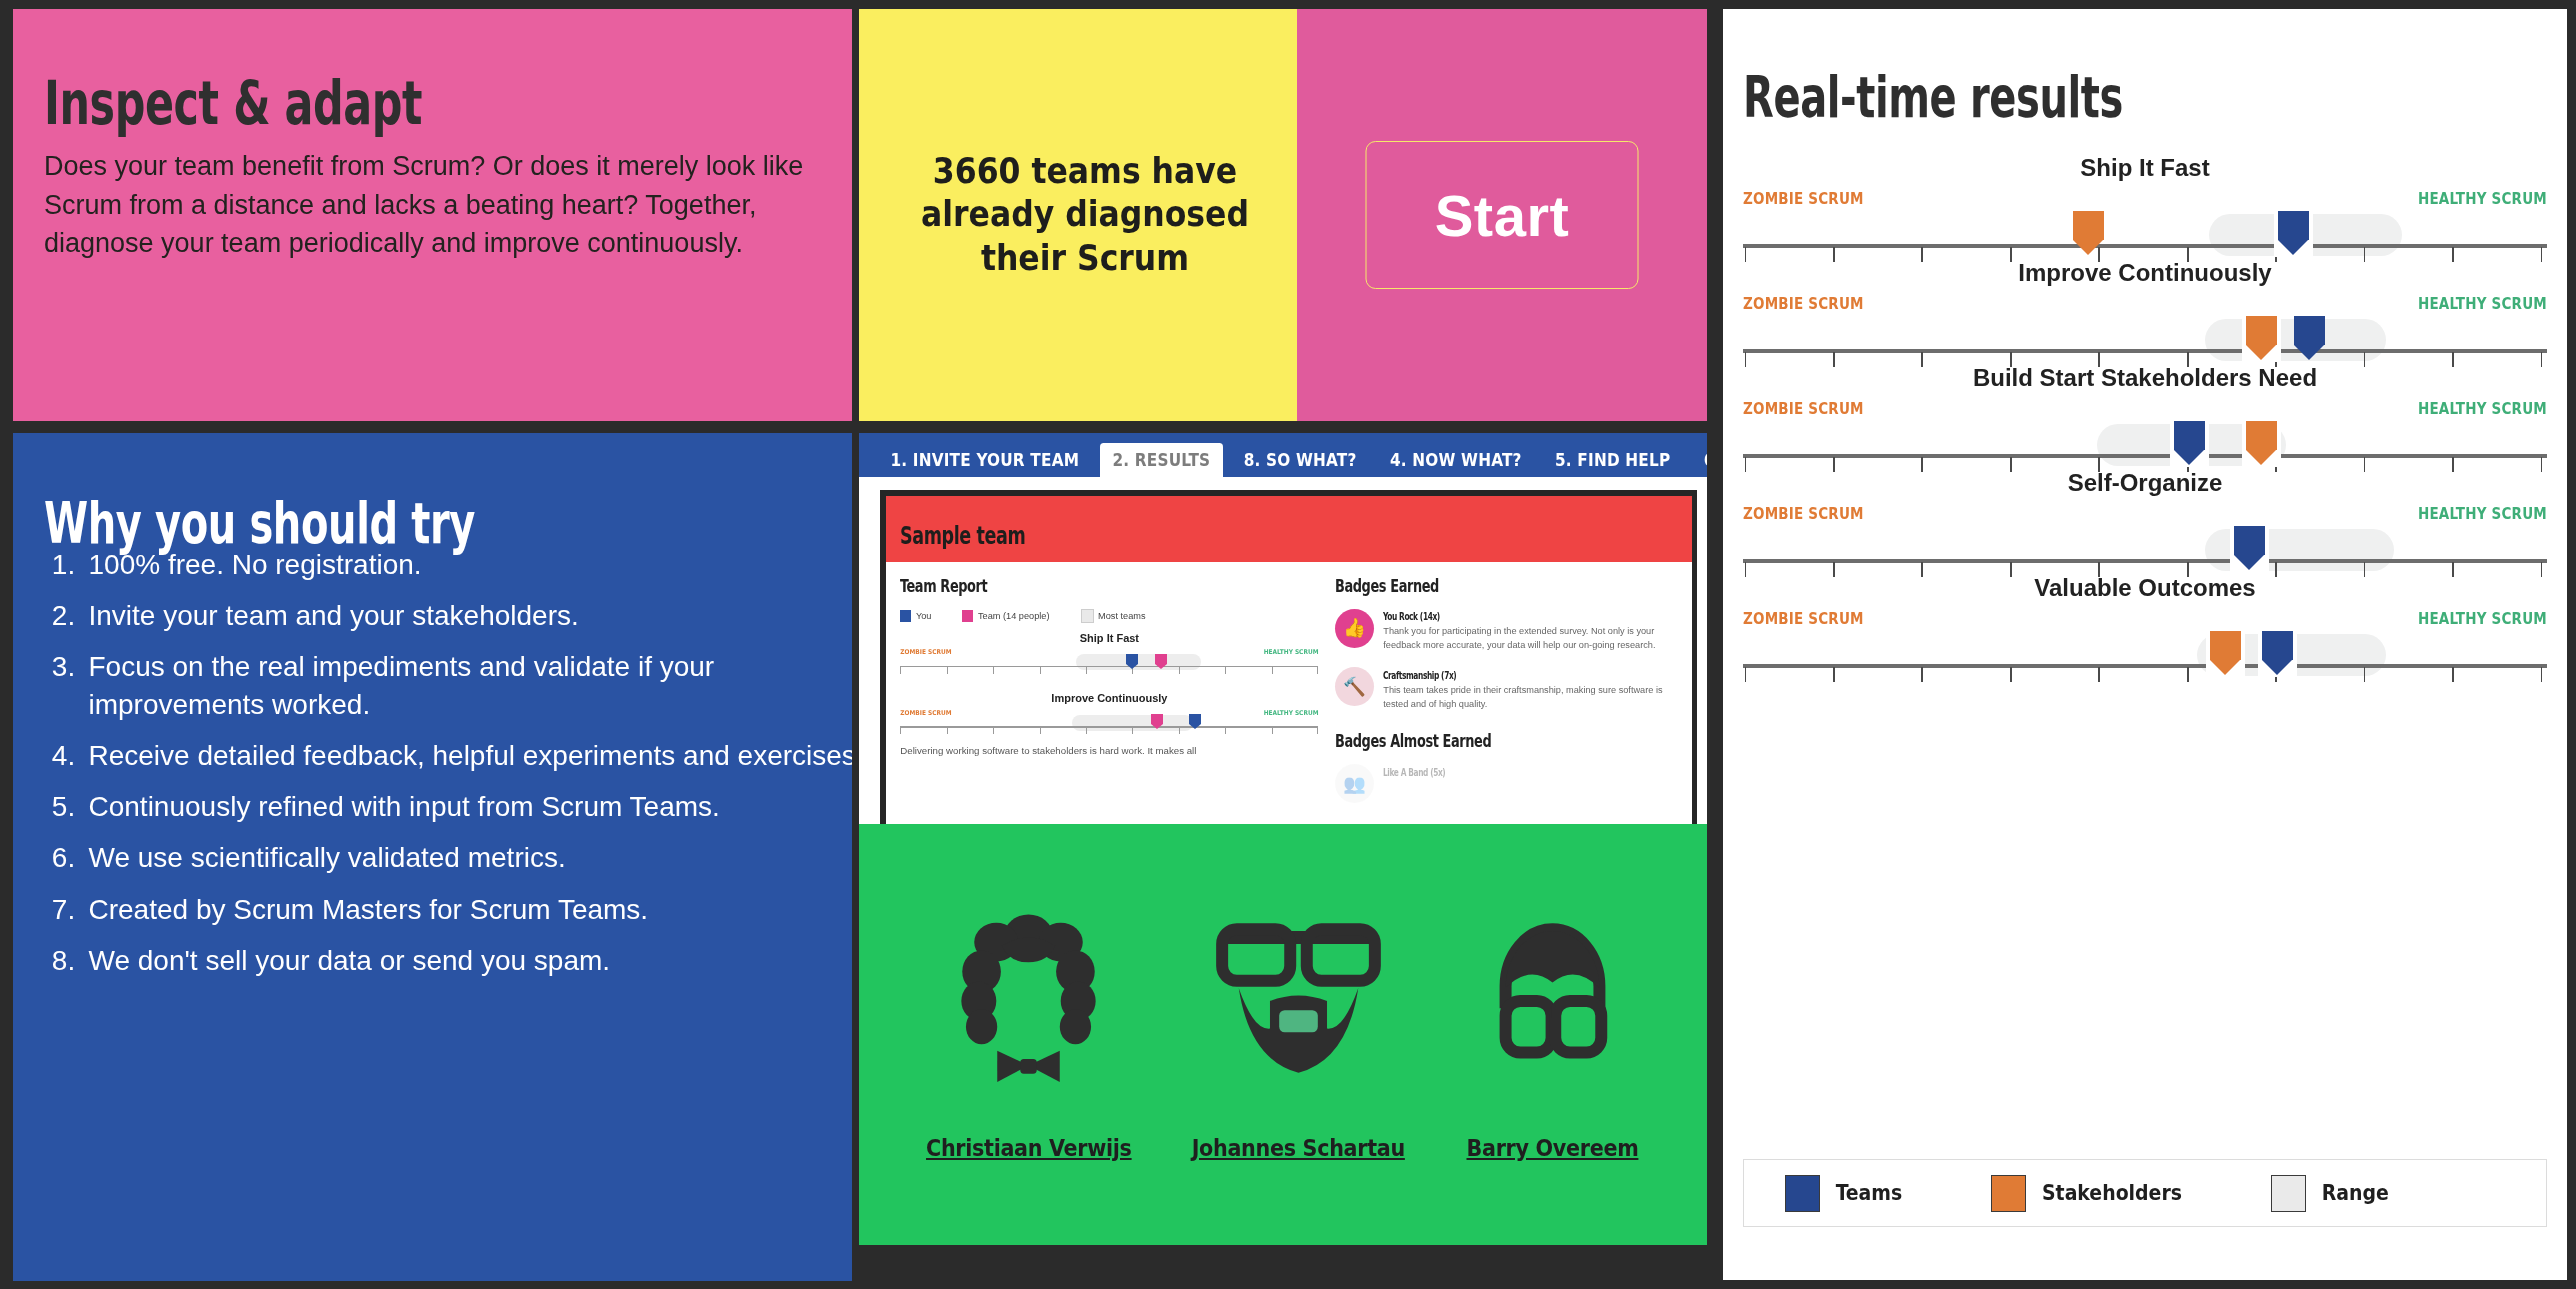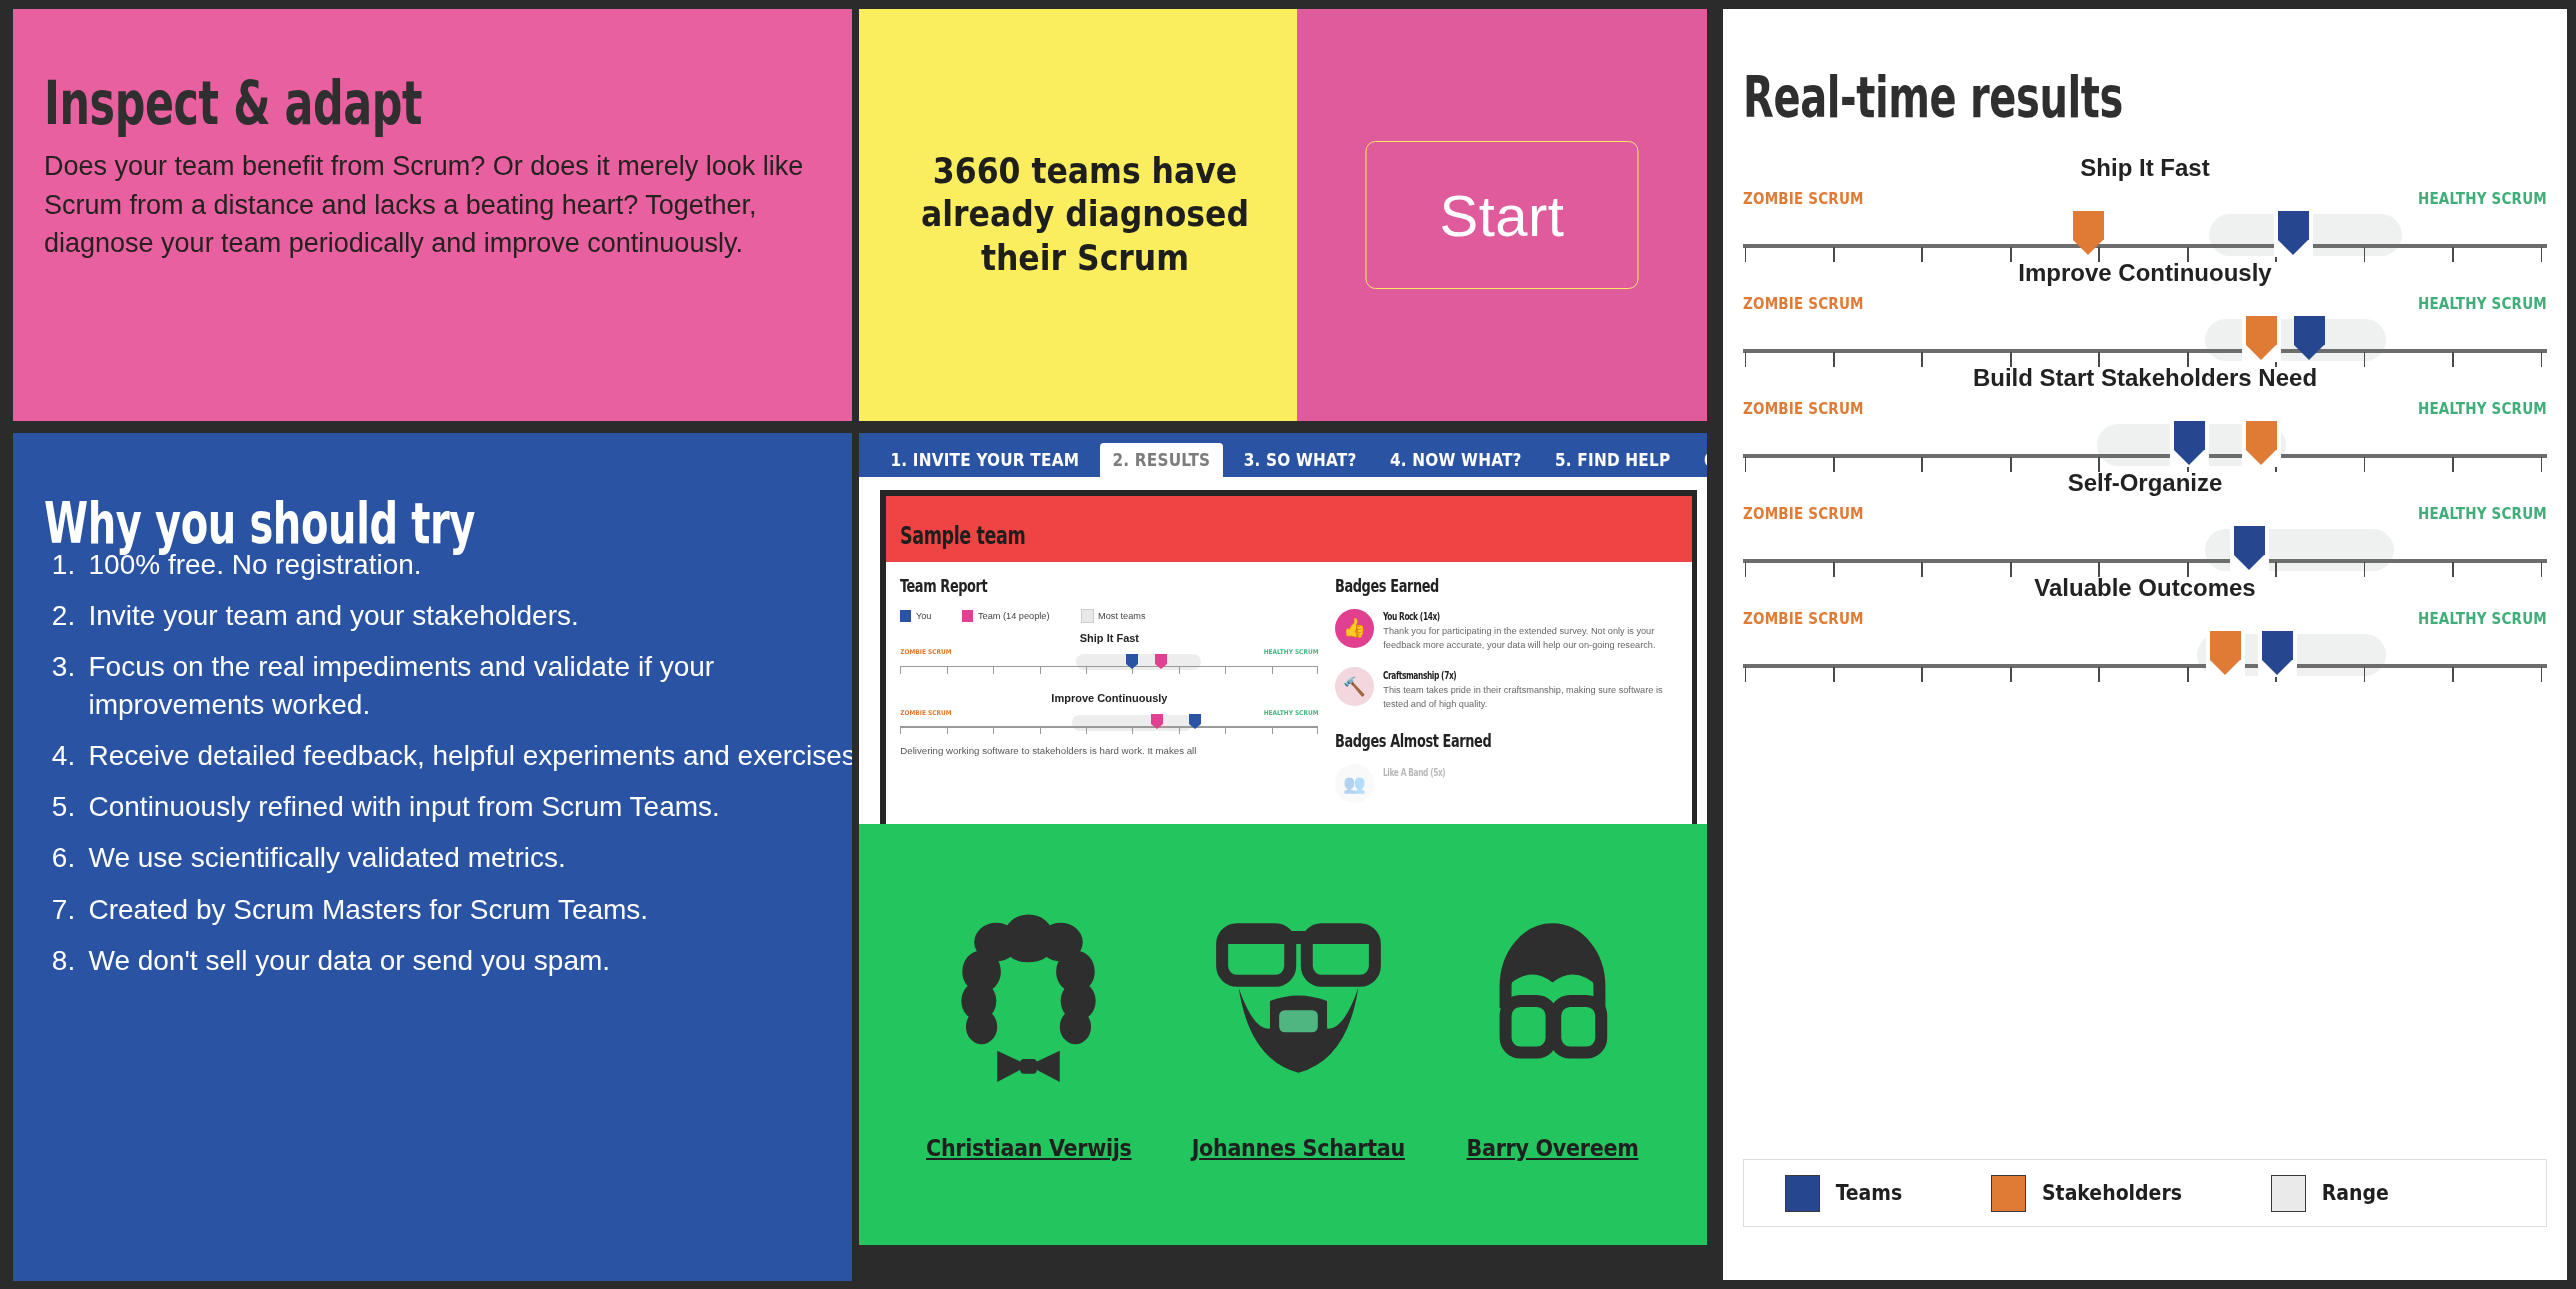--- a/index.html
+++ b/index.html
@@ -44,21 +44,21 @@
     font-size:35px;font-weight:700;color:#1e1e1c;line-height:1.24;
     font-family:"Liberation Sans Narrow","DejaVu Sans Condensed","Liberation Sans",sans-serif;
   }
 
   
   #p-start{left:1297px;top:9.2px;width:410px;height:412px;background:#e05b9c;}
   #p-start .btn{
     position:absolute;left:50%;top:50%;transform:translate(-50%,-50%);
     width:273px;height:148px;border:1.8px solid #f6e96a;border-radius:10px;
     display:flex;align-items:center;justify-content:center;
-    color:#fff;font-size:58px;font-weight:400;letter-spacing:0.5px;
+    color:#fff;font-size:58px;font-weight:700;letter-spacing:0.5px;
     background:transparent;cursor:pointer;
   }
 
   
   #p-why{left:13px;top:433px;width:839px;height:848px;background:#2a53a3;}
   #p-why .title{
     position:absolute;left:31px;top:24px;font-size:57px;color:#fff;line-height:1;
   }
   #p-why ol{
     position:absolute;left:31px;top:113px;width:784px;
@@ -189,21 +189,21 @@
       <li>We use scientifically validated metrics.</li>
       <li>Created by Scrum Masters for Scrum Teams.</li>
       <li>We don't sell your data or send you spam.</li>
     </ol>
   </section>
 
   <section class="panel" id="p-shot">
     <nav class="shot-tabs">
       <div class="shot-tab">1. INVITE YOUR TEAM</div>
       <div class="shot-tab active">2. RESULTS</div>
-      <div class="shot-tab">3. SO WHAT?</div>
+      <div class="shot-tab">8. SO WHAT?</div>
       <div class="shot-tab">4. NOW WHAT?</div>
       <div class="shot-tab">5. FIND HELP</div>
       <div class="shot-tab">6. EVALUATE</div>
     </nav>
 
     <div class="shot-frame">
       <div class="shot-inner">
 
         <div class="shot-head">
           <div class="tname cond">Sample team</div>

